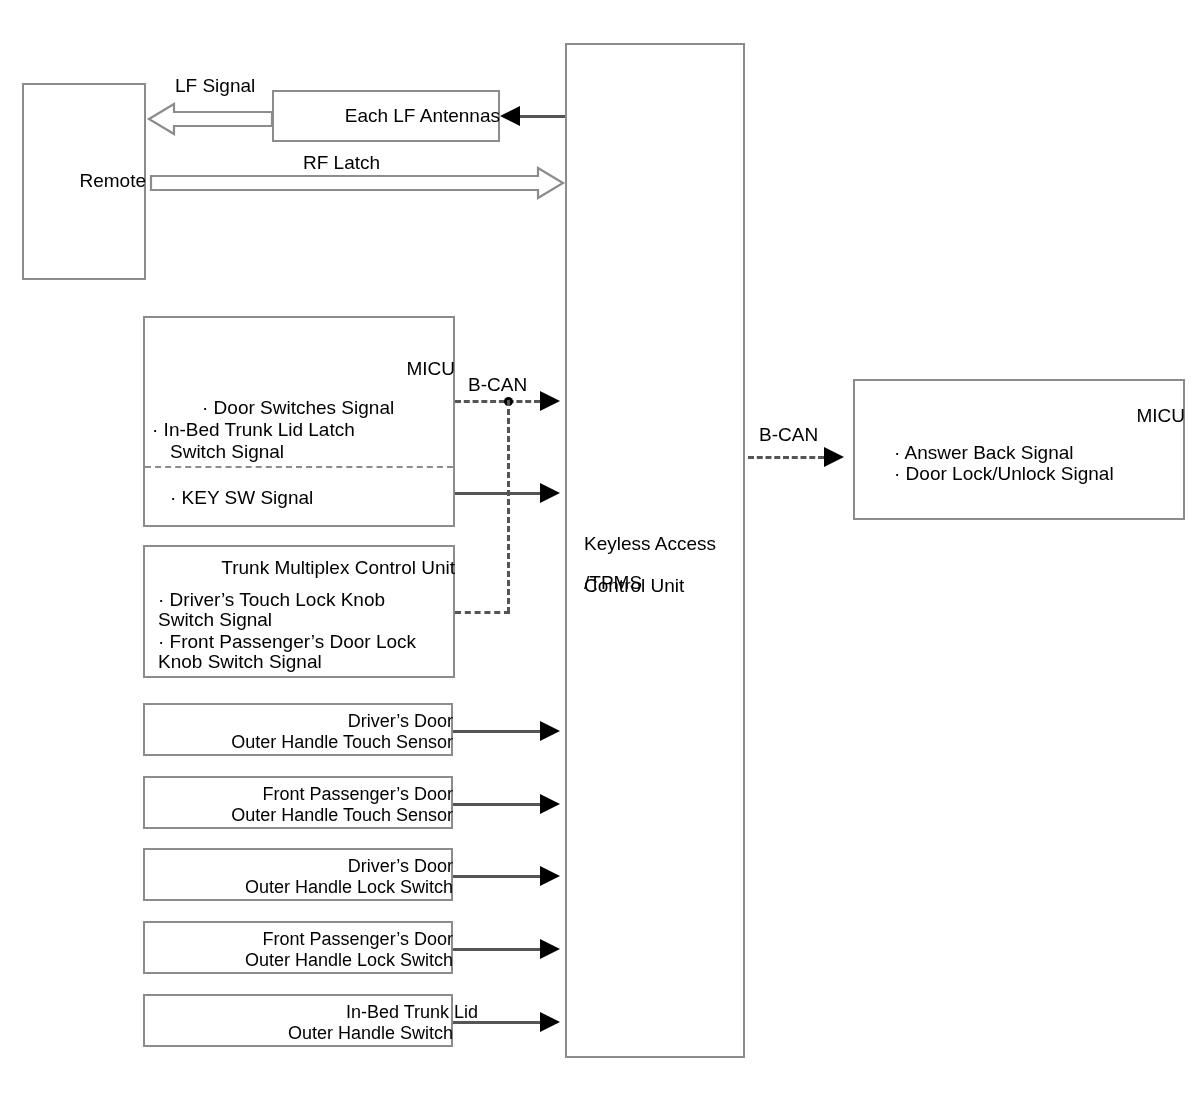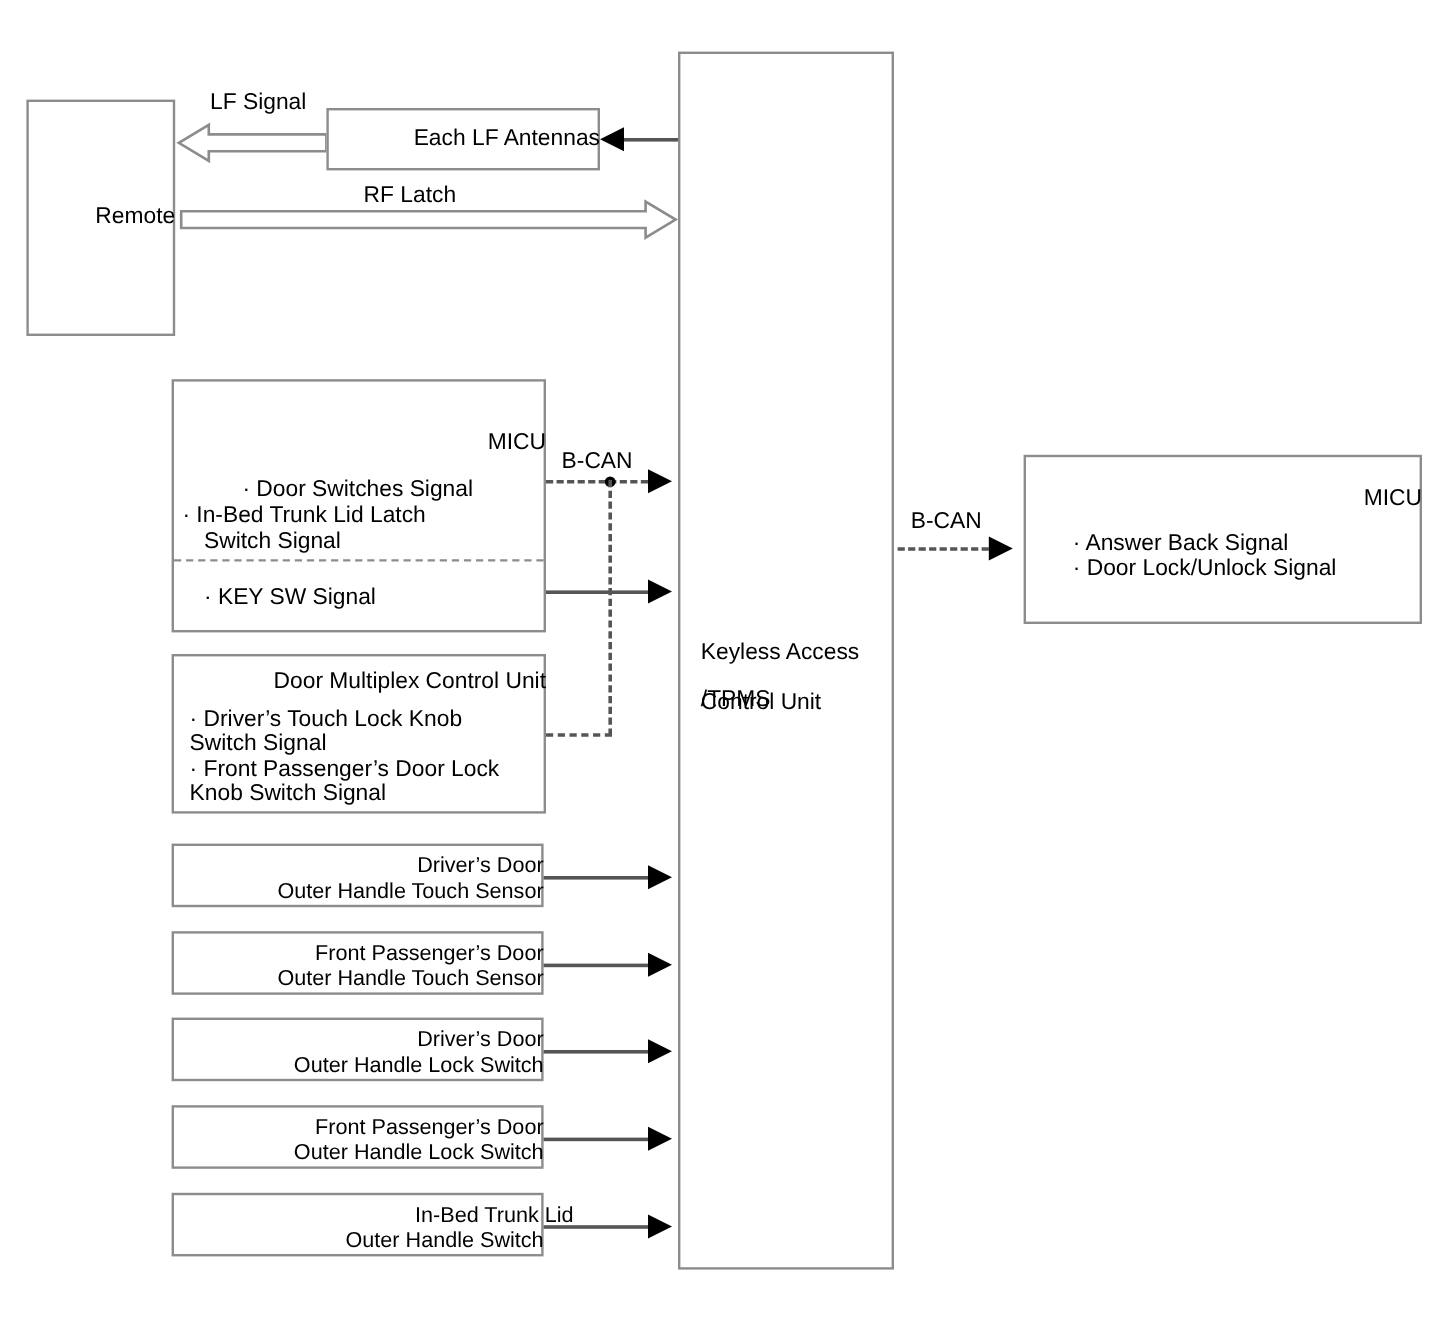--- a/index.html
+++ b/index.html
@@ -143,21 +143,21 @@
 
   <div class="txt" style="left:468px; top:373px;">B-CAN</div>
   <div class="hdash" style="left:455px; top:400px; width:85px;"></div>
   <div class="arrowhead right" style="left:540px; top:391px;"></div>
   <div class="junction" style="left:504px; top:397px;"></div>
 
   <div class="hline" style="left:455px; top:492px; width:85px;"></div>
   <div class="arrowhead right" style="left:540px; top:483px;"></div>
 
   <div class="box" style="left:143px; top:545px; width:312px; height:133px;"></div>
-  <div class="txt center" style="left:143px; top:556px; width:312px;">Door Multiplex Control Unit</div>
+  <div class="txt center" style="left:143px; top:556px; width:312px;">Trunk Multiplex Control Unit</div>
   <div class="txt" style="left:158px; top:588px;">· Driver’s Touch Lock Knob</div>
   <div class="txt" style="left:158px; top:608px;">Switch Signal</div>
   <div class="txt" style="left:158px; top:630px;">· Front Passenger’s Door Lock</div>
   <div class="txt" style="left:158px; top:650px;">Knob Switch Signal</div>
 
   <div class="hdash" style="left:455px; top:611px; width:55px;"></div>
   <div class="vdash" style="left:507px; top:400px; height:213px;"></div>
 
   <div class="box" style="left:143px; top:703px; width:310px; height:53px;"></div>
   <div class="txt center small" style="left:143px; top:710px; width:310px;">Driver’s Door</div>

